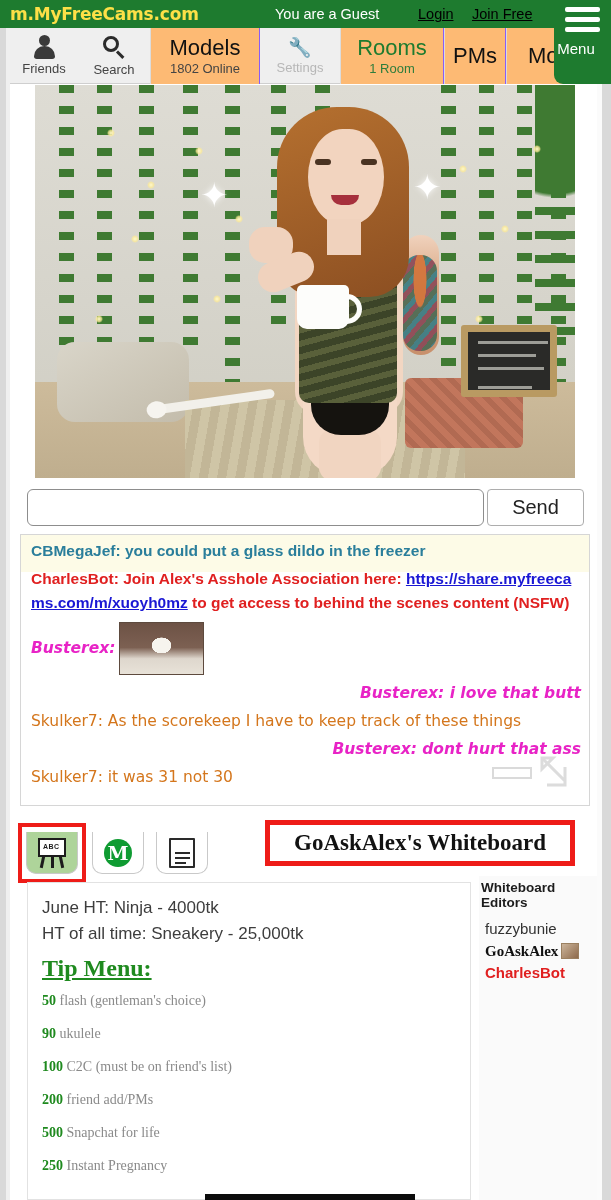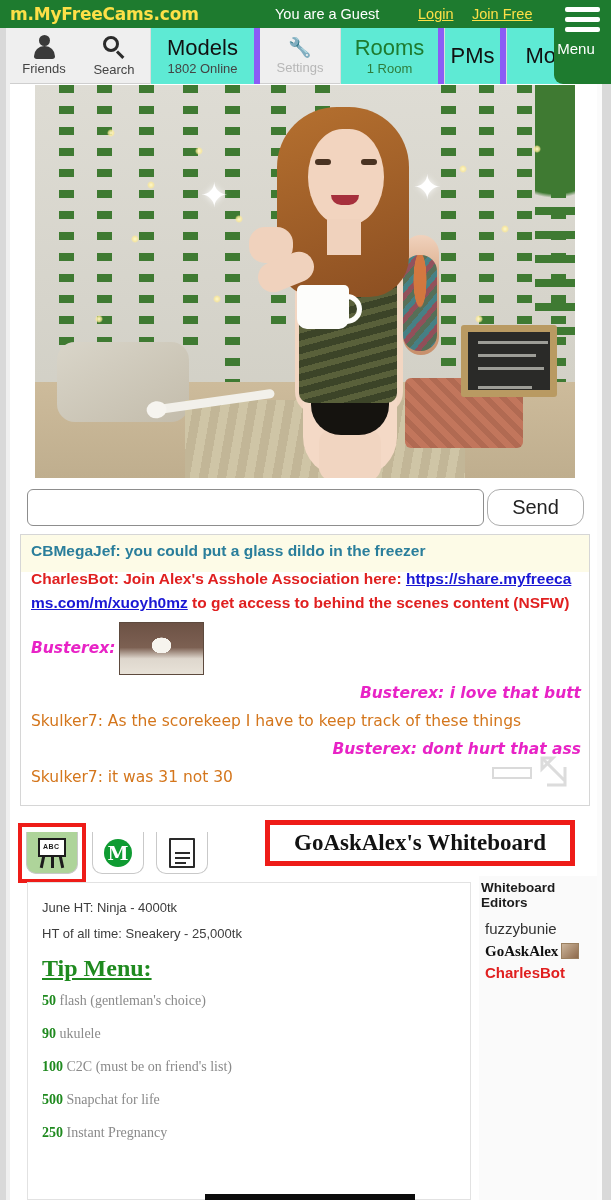--- a/index.html
+++ b/index.html
@@ -21,21 +21,21 @@
   .topbar {
     position:absolute; left:0; top:0; width:611px; height:28px;
     background:#1e7b2f; color:#fff; z-index:20;
   }
   .brand {
     position:absolute; left:10px; top:4px;
     font-size:17px; font-weight:bold; color:#fde047; letter-spacing:-0.2px;
     font-family:"DejaVu Sans", sans-serif;
   }
   .guest-txt { position:absolute; left:275px; top:6px; font-size:14.5px; color:#fff; }
-  .tb-link { position:absolute; top:6px; font-size:14.5px; color:#fde047; text-decoration:underline; cursor:pointer; }
+  .tb-link { position:absolute; top:6px; font-size:14.5px; color:#000000; text-decoration:underline; cursor:pointer; }
   .tb-login { left:418px; }
   .tb-join  { left:472px; }
 
   
   .menu-block {
     position:absolute; right:0; top:0; width:57px; height:84px;
     background:#1e7b2f; z-index:22;
     border-bottom-left-radius:9px;
   }
   .ham { position:absolute; left:11px; top:7px; width:35px; }
@@ -51,21 +51,21 @@
   .navtab {
     position:absolute; top:0; height:56px;
     display:flex; flex-direction:column; align-items:center; justify-content:center;
     cursor:pointer;
   }
   .navtab .t1 { font-size:22px; color:#111; line-height:24px; font-weight:400; }
   .navtab .t2 { font-size:13px; color:#444; line-height:16px; margin-top:1px; }
   .navtab.disabled .t1, .navtab.disabled .t2 { color:#b7b7b7; }
   .navtab.active .t1 { color:#1e7b2f; }
   .navtab.active .t2 { color:#2e7d3c; }
-  .navtab.white { background:#5eead4; border-left:1px solid #dcdcdc; border-right:6px solid #8b5cf6; }
+  .navtab.white { background:#fdba74; border-left:1px solid #dcdcdc; border-right:1px solid #8b5cf6; }
 
   .nv-friends { left:0;   width:68px; }
   .nv-search  { left:68px; width:72px; }
   .nv-models  { left:140px; width:110px; }
   .nv-settings{ left:250px; width:80px; }
   .nv-rooms   { left:330px; width:104px; }
   .nv-pms     { left:434px; width:62px; }
   .nv-more    { left:496px; width:94px; }
 
   .ico-friends { width:24px; height:24px; position:relative; margin-bottom:1px; }
@@ -134,21 +134,21 @@
   .leg { position:absolute; left:66px; top:322px; width:62px; height:52px; background:#f1d5c1; border-radius:14px; }
 
   
   .chatinput {
     position:absolute; left:27px; top:489px; width:457px; height:37px;
     border:1.5px solid #8d8d8d; border-radius:6px; background:#fff;
     font-family:"Liberation Sans", sans-serif; font-size:15px; padding:0 8px; color:#111;
   }
   .sendbtn {
     position:absolute; left:487px; top:489px; width:97px; height:37px;
-    background:#fff; border:1px solid #adadad; border-radius:13px;
+    background:#fff; border:1px solid #adadad; border-radius:4px;
     font-size:20px; color:#222; cursor:pointer; font-family:"Liberation Sans", sans-serif;
   }
 
   
   .chatbox {
     position:absolute; left:20px; top:534px; width:570px; height:272px;
     background:#fff; border:1px solid #d6d6d6; overflow:hidden;
   }
   .chat-tint { position:absolute; left:0; top:0; width:100%; height:37px; background:#fdfbe7; }
   .msgs { position:absolute; left:0; top:0; width:100%; padding:2px 8px 0 10px; }
@@ -198,21 +198,21 @@
     border:5px solid #ee1c18; background:#fff;
     display:flex; align-items:center; justify-content:center;
   }
   .wb-title { font-family:"Liberation Serif", serif; font-size:23px; font-weight:bold; color:#121212; }
 
   
   .wb-body {
     position:absolute; left:27px; top:882px; width:444px; height:318px;
     background:#fff; border:1px solid #e2e2e2; padding:12px 0 0 14px; overflow:hidden;
   }
-  .wb-line { font-family:"Liberation Sans", sans-serif; font-size:13px; color:#3d3d3d; line-height:26px; }
+  .wb-line { font-family:"Liberation Sans", sans-serif; font-size:17px; color:#3d3d3d; line-height:26px; }
   .tipmenu-h {
     font-family:"Liberation Serif", serif; font-weight:bold; font-size:24px;
     color:#1f8a1f; text-decoration:underline; margin-top:8px; margin-bottom:2px; display:block;
   }
   .tip { font-family:"Liberation Serif", serif; font-size:14px; color:#8a8a8a; line-height:33px; }
   .tip b { color:#1f8a1f; font-weight:bold; }
 
   
   .editors { position:absolute; left:479px; top:876px; width:118px; height:324px; background:#fafafa; }
   .ed-h { font-size:13.5px; font-weight:bold; color:#1c1c1c; padding:4px 0 8px 2px; }
@@ -412,20 +412,21 @@
 
   <div class="wb-body">
     <div class="wb-line">June HT: Ninja - 4000tk</div>
     <div class="wb-line">HT of all time: Sneakery - 25,000tk</div>
 
     <span class="tipmenu-h">Tip Menu:</span>
 
     <div class="tip"><b>50</b> <span>flash (gentleman's choice)</span></div>
     <div class="tip"><b>90</b> <span>ukulele</span></div>
     <div class="tip"><b>100</b> <span>C2C (must be on friend's list)</span></div>
+    <div class="tip"><b>200</b> <span>friend add/PMs</span></div>
     <div class="tip"><b>500</b> <span>Snapchat for life</span></div>
     <div class="tip"><b>250</b> <span>Instant Pregnancy</span></div>
 
   </div>
 
   <div class="editors">
     <div class="ed-h">Whiteboard Editors</div>
     <div class="ed-i">fuzzybunie</div>
     <div class="ed-i bold"><span>GoAskAlex</span><span class="ed-av"></span></div>
     <div class="ed-i red">CharlesBot</div>

